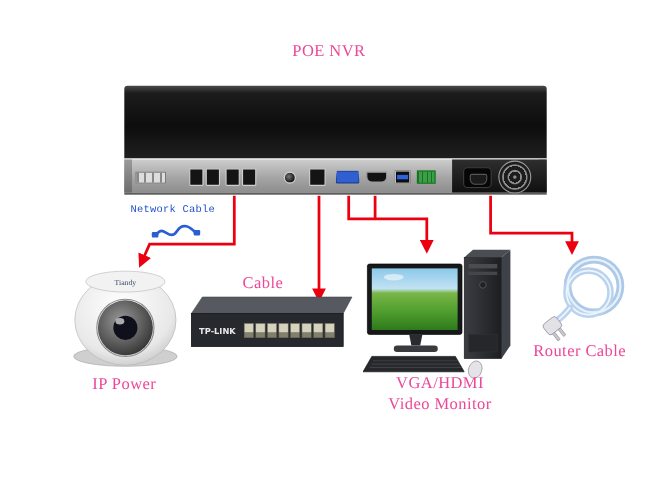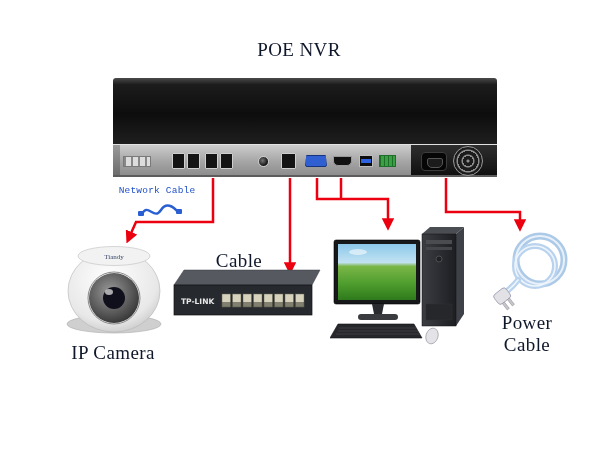--- a/index.html
+++ b/index.html
@@ -1,21 +1,21 @@
 <!DOCTYPE html>
 <html><head>
 <meta charset="utf-8">
 <style>
   * { margin:0; padding:0; box-sizing:border-box; }
   html,body { background:#fff; }
   body { font-family:"Liberation Serif", serif; }
   .canvas { position:relative; width:600px; height:450px; background:#fff; overflow:hidden; }
 
   
-  .lbl { position:absolute; color:#0f172a; font-size:19px; text-align:center; letter-spacing:.4px; }
+  .lbl { position:absolute; color:#ec4899; font-size:15px; text-align:center; letter-spacing:.4px; }
   .lbl.small-blue { color:#2150cc; font-size:9.5px; letter-spacing:.2px;font-family:Liberation Mono, monospace; }
 
   
   .nvr-top { position:absolute; left:113px; top:78px; width:384px; height:66px;
     background:linear-gradient(180deg,#4a4a4a 0%, #1c1c1c 10%, #0d0d0d 55%, #1f1f1f 100%);
     border-radius:3px 3px 0 0; }
   .nvr-front { position:absolute; left:113px; top:144px; width:384px; height:33px;
     background:linear-gradient(180deg,#cdcdcd,#a5a5a5 55%,#8d8d8d);
     border-top:1px solid #e2e2e2; border-bottom:2px solid #5c5c5c; }
   .nvr-ear { position:absolute; top:0; width:7px; height:100%; background:linear-gradient(180deg,#9a9a9a,#6d6d6d); }
@@ -112,21 +112,21 @@
     </defs>
     <ellipse cx="56" cy="80" rx="47" ry="9" fill="#cfcfcf" stroke="#a8a8a8" stroke-width="0.6"></ellipse>
     <ellipse cx="56" cy="47" rx="46" ry="41" fill="url(#domeG)" stroke="#b5b5b5" stroke-width="0.6"></ellipse>
     <circle cx="56" cy="54" r="26" fill="none" stroke="#8a8a8a" stroke-width="1"></circle>
     <circle cx="56" cy="54" r="25" fill="url(#smokeG)"></circle>
     <circle cx="56" cy="54" r="11" fill="#10101c"></circle>
     <ellipse cx="51" cy="48" rx="4" ry="3" fill="#ffffff" opacity="0.65"></ellipse>
     <ellipse cx="56" cy="12" rx="36" ry="9.5" fill="#f2f2f2" stroke="#c5c5c5" stroke-width="0.7"></ellipse>
     <text x="56" y="15" text-anchor="middle" font-size="7" fill="#3a4a6a" font-family="Liberation Serif, serif">Tiandy</text>
   </svg>
-  <div class="lbl" style="left:63px; top:342px; width:100px;">IP Camera</div>
+  <div class="lbl" style="left:63px; top:342px; width:100px;">IP Power</div>
 
   <div class="lbl" style="left:199px; top:250px; width:80px;">Cable</div>
   <svg class="abs" style="left:170px; top:266px;" width="155" height="55" viewBox="0 0 155 55">
     <polygon points="14,4 150,4 142,19 4,19" fill="#565a60" stroke="#3a3d42" stroke-width="0.5"></polygon>
     <rect x="4" y="19" width="138" height="30" fill="#26292d" stroke="#121316" stroke-width="0.7"></rect>
     <text x="11" y="38" font-size="7.5" font-weight="bold" fill="#e8e8e8" font-family="DejaVu Sans, sans-serif">TP-LINK</text>
     <g>
       <rect x="52" y="28" width="8.5" height="13" fill="#d6d2bc" stroke="#6a6a5a" stroke-width="0.5"></rect>
       <rect x="62.5" y="28" width="8.5" height="13" fill="#d6d2bc" stroke="#6a6a5a" stroke-width="0.5"></rect>
       <rect x="73" y="28" width="8.5" height="13" fill="#d6d2bc" stroke="#6a6a5a" stroke-width="0.5"></rect>
@@ -174,30 +174,32 @@
     </g>
 
     <g>
       <polygon points="8,98 84,98 92,112 0,112" fill="#26272a" stroke="#121316" stroke-width="0.6"></polygon>
       <path d="M9,102 L86,102 M8,105 L88,105 M6,108 L90,108" stroke="#3e3f43" stroke-width="1" fill="none"></path>
     </g>
 
     <ellipse cx="102" cy="110" rx="6" ry="8" fill="#e4e4e8" stroke="#9a9aa2" stroke-width="0.7" transform="rotate(18 102 110)"></ellipse>
   </svg>
   <div class="lbl" style="left:340px; top:340px; width:120px; line-height:19px;">
+    <div>VGA/HDMI</div>
+    <div>Video Monitor</div>
   </div>
 
   <svg class="abs" style="left:488px; top:222px;" width="92" height="92" viewBox="0 0 92 92">
     <circle cx="52" cy="38" r="24" fill="none" stroke="#a8c6e6" stroke-width="7" opacity="0.95"></circle>
     <circle cx="47" cy="44" r="20" fill="none" stroke="#b9d3ee" stroke-width="6"></circle>
     <circle cx="52" cy="38" r="24" fill="none" stroke="#e8f1fa" stroke-width="2"></circle>
     <circle cx="47" cy="44" r="20" fill="none" stroke="#eef5fc" stroke-width="1.6"></circle>
     <path d="M30,58 C24,66 19,69 14,73" fill="none" stroke="#b9d3ee" stroke-width="6" stroke-linecap="round"></path>
     <path d="M30,58 C24,66 19,69 14,73" fill="none" stroke="#eef5fc" stroke-width="1.6" stroke-linecap="round"></path>
     <g transform="rotate(-38 15 76)">
       <rect x="8" y="68" width="15" height="12" rx="3" fill="#e2e2e6" stroke="#9a9ab0" stroke-width="0.8"></rect>
       <rect x="11" y="80" width="2.6" height="8" fill="#c6c6cc" stroke="#88888f" stroke-width="0.5"></rect>
       <rect x="17.5" y="80" width="2.6" height="8" fill="#c6c6cc" stroke="#88888f" stroke-width="0.5"></rect>
     </g>
   </svg>
-  <div class="lbl" style="left:477px; top:312px; width:100px;">Power Cable</div>
+  <div class="lbl" style="left:477px; top:312px; width:100px;">Router Cable</div>
 
 </div>
 
 </body></html>

